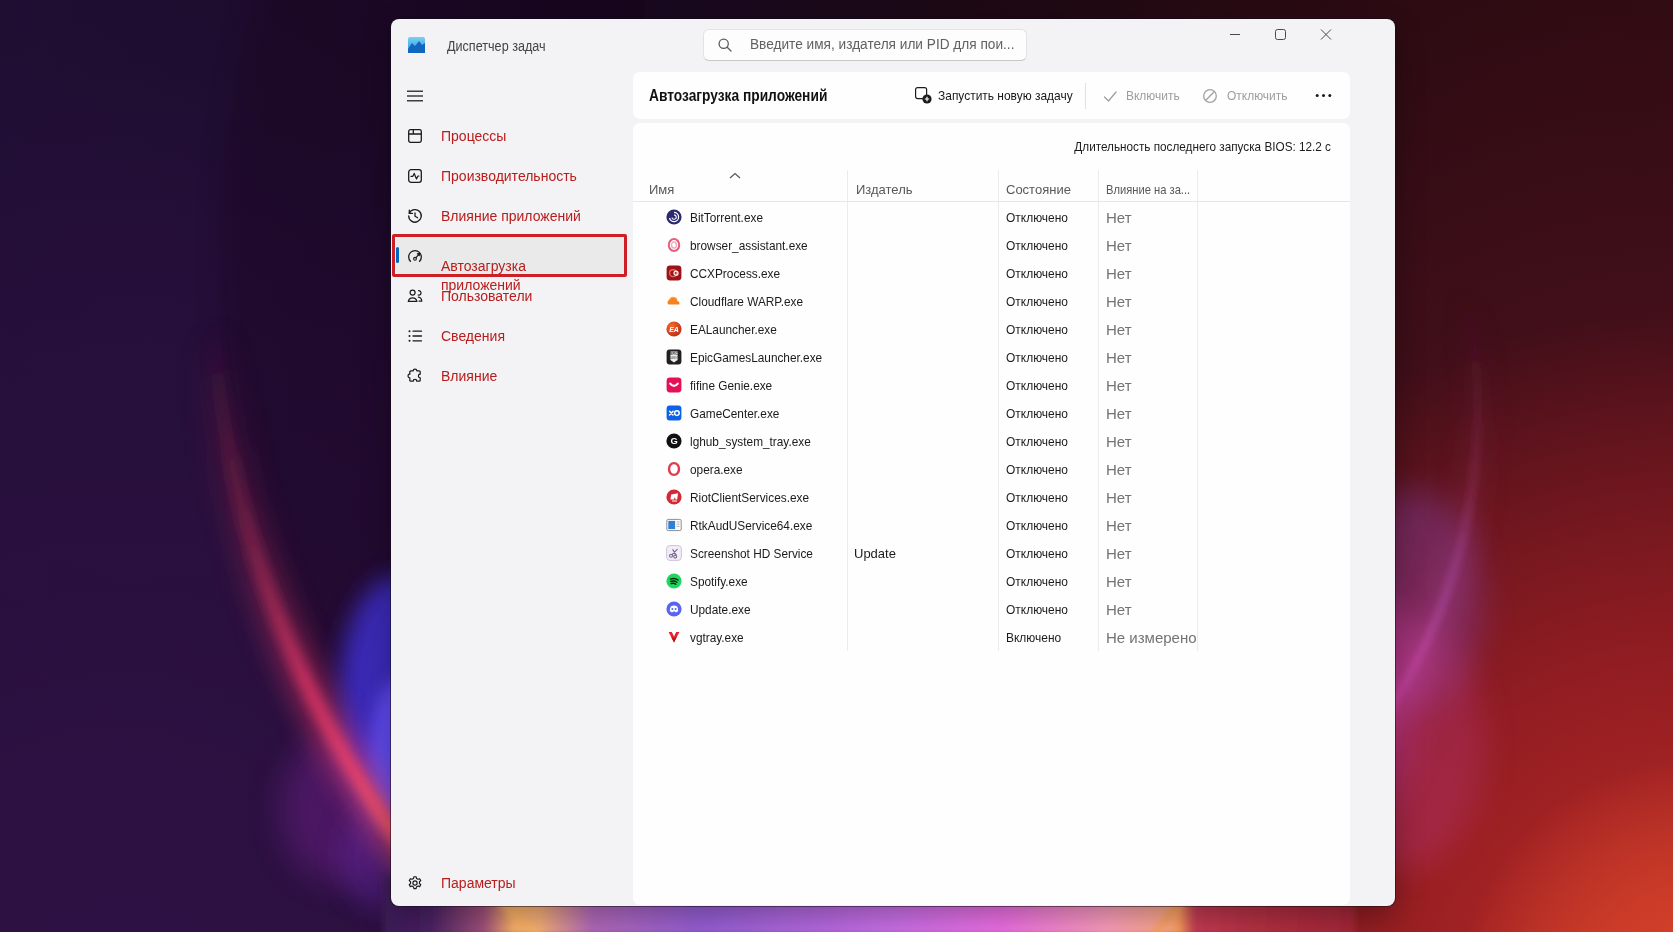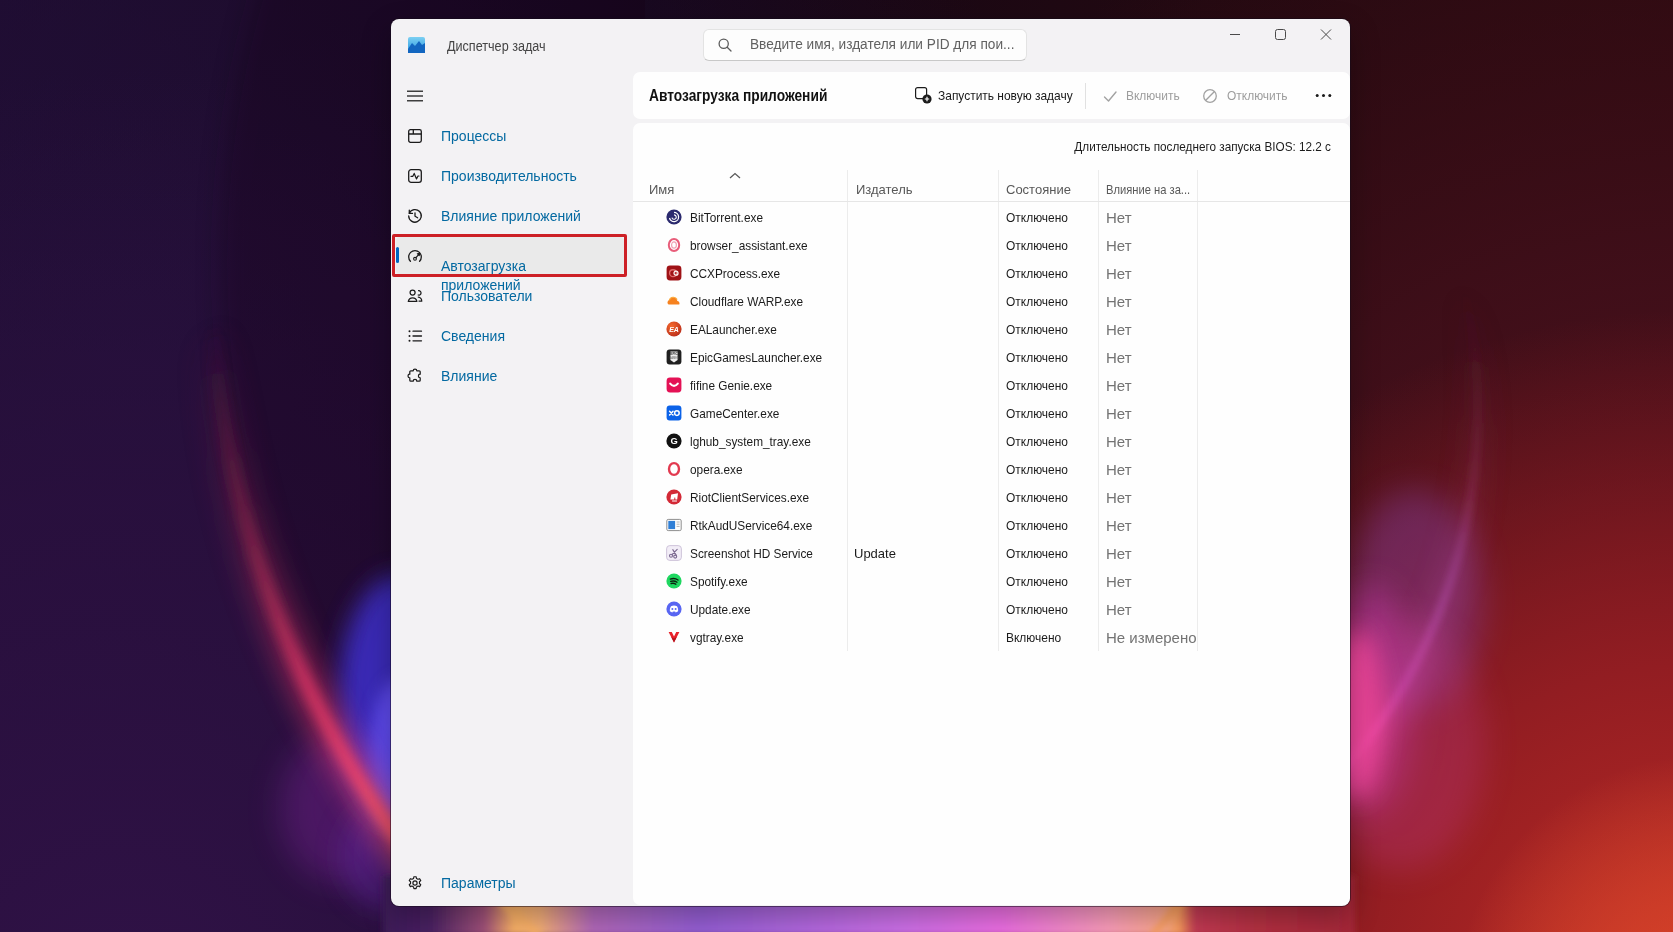--- a/index.html
+++ b/index.html
@@ -1,31 +1,31 @@
 <!DOCTYPE html>
 <html><head>
 <meta charset="utf-8">
 <style>
   html,body{margin:0;padding:0;width:1673px;height:932px;overflow:hidden;
     font-family:"Liberation Sans",sans-serif;background:#170720;}
   #stage{position:relative;width:1673px;height:932px;overflow:hidden;}
   #wall{position:absolute;left:0;top:0;}
   #win{position:absolute;left:391px;top:19px;width:959px;height:887px;
     background:#f3f2f4;border-radius:8px;overflow:hidden;
-    box-shadow:0 0 0 1px rgba(20,10,25,.5),0 12px 30px rgba(0,0,0,.3);}
+    box-shadow:0 0 0 1px rgba(20,10,25,.5),0 12px 30px rgba(0,0,0,.3);padding-left:45px;}
   .capbtn{position:absolute;top:0;width:46px;height:32px;}
   
   #apptitle{position:absolute;left:56px;top:19px;font-size:14px;color:#444;transform:scaleX(0.9);transform-origin:left center;}
   #search{position:absolute;left:312px;top:10px;width:322px;height:30px;background:#fdfdfd;
     border:1px solid #e3e3e3;border-bottom-color:#c8c8c8;border-radius:6px;}
   #search .ph{position:absolute;left:46px;top:6px;font-size:14px;color:#616161;white-space:nowrap;transform:scaleX(0.975);transform-origin:left center;}
   
   .nav-item{position:absolute;left:5px;width:228px;height:36px;border-radius:4px;}
   .nav-item .txt{position:absolute;left:45px;top:50%;transform:translateY(-50%);
-    font-size:14px;color:#0369a1;white-space:nowrap;}
+    font-size:14px;color:#b91c1c;white-space:nowrap;}
   .nav-item .ico{position:absolute;left:11px;top:50%;transform:translateY(-50%);width:16px;height:16px;}
   #navsel{background:#eaeaea;}
   #bluebar{position:absolute;left:-0.2px;top:10px;width:3px;height:16px;border-radius:2px;background:#0067c0;}
   #redbox{position:absolute;left:1px;top:215px;width:229px;height:37px;border:3px solid #cd2026;border-radius:2px;z-index:5;}
   
   .card{position:absolute;background:#fefefe;border-radius:7px;}
   #card1{left:242px;top:53px;width:717px;height:47px;text-align:right;}
   #card2{left:242px;top:104px;width:717px;height:782px;}
   #pagetitle{position:absolute;left:16px;top:0;height:47px;line-height:47px;font-size:16px;font-weight:bold;color:#111;transform:scaleX(0.86);transform-origin:left center;}
   .toolbtn{position:absolute;top:0;height:47px;line-height:47px;font-size:13px;color:#191919;white-space:nowrap;transform:scaleX(0.92);transform-origin:left center;}

